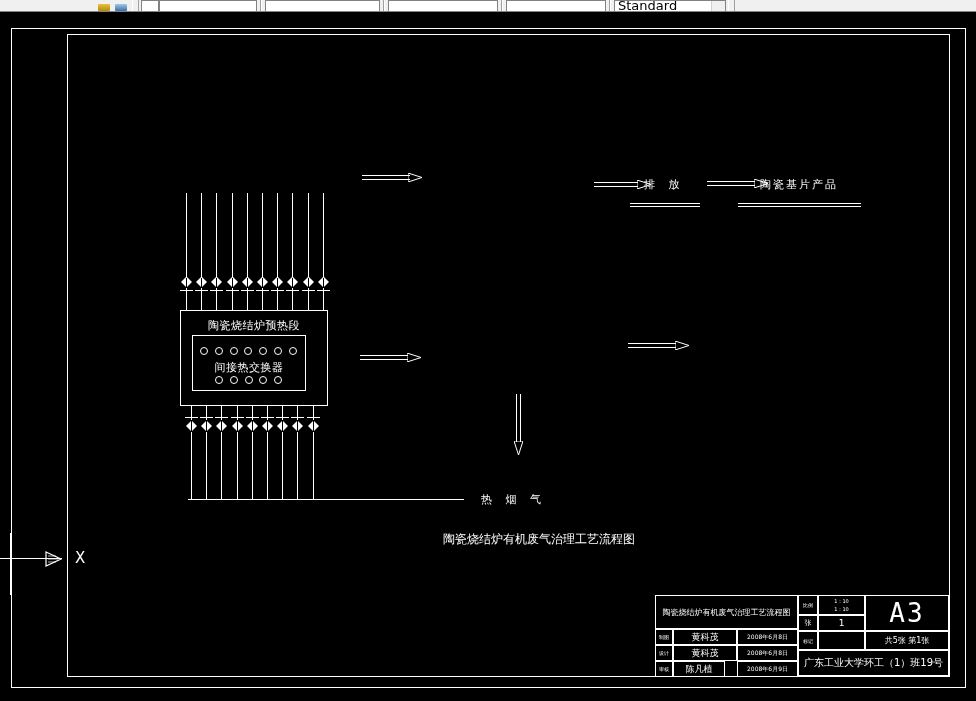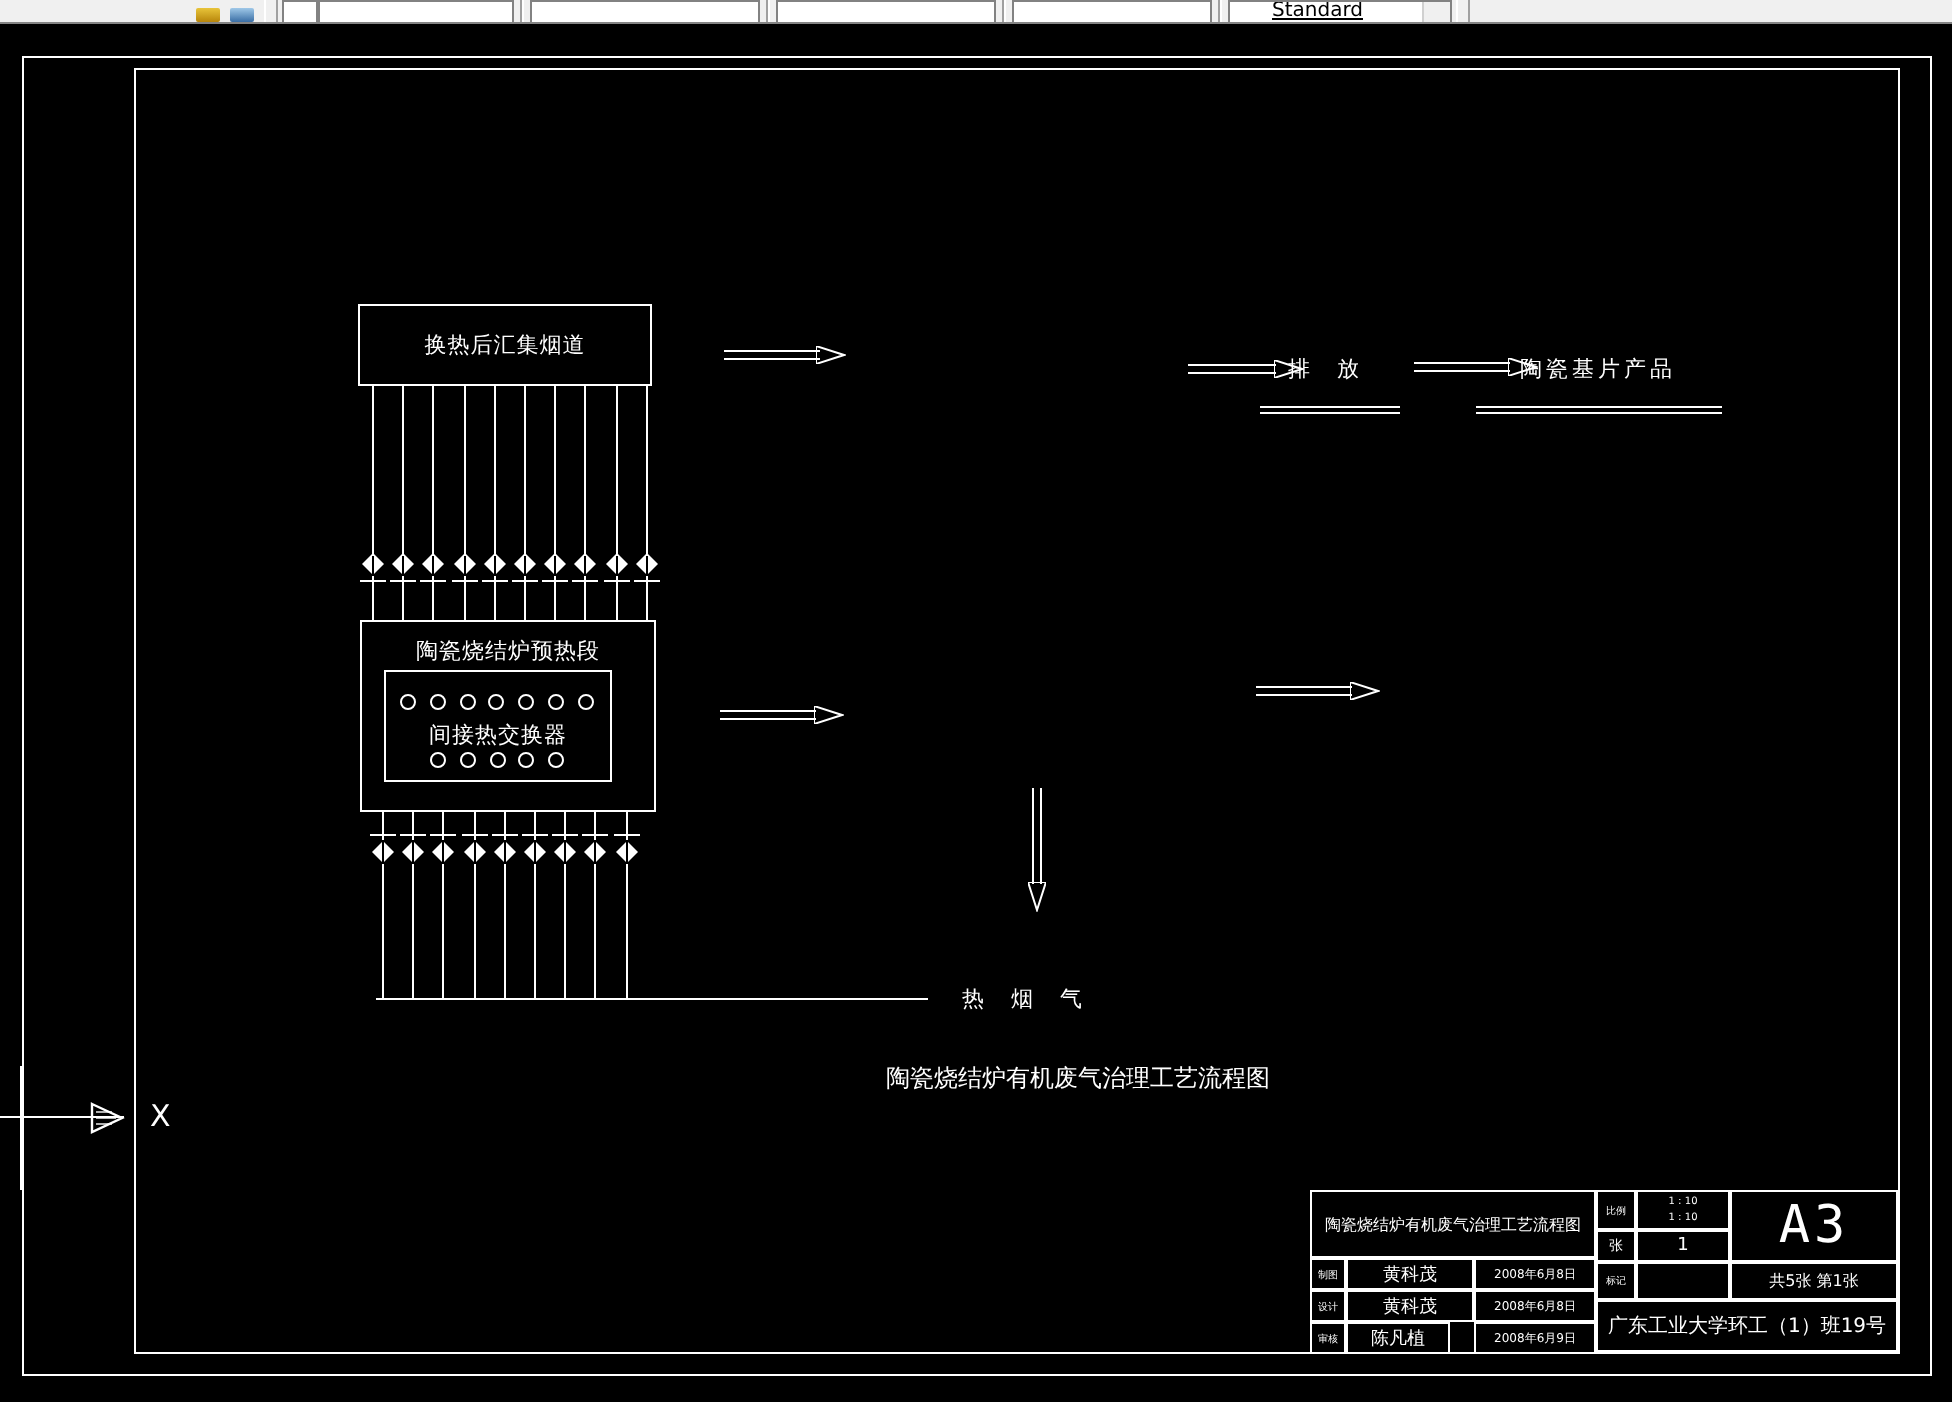--- a/index.html
+++ b/index.html
@@ -12,21 +12,21 @@
            display:flex;align-items:flex-end;overflow:hidden;}
   .tb-gap{width:96px;height:12px;background:#f0f0f0;}
   .tb-grip{width:5px;height:11px;border-left:1px solid #fff;border-right:1px solid #a0a0a0;margin:0 2px;}
   .tb-ico{width:17px;height:12px;position:relative;overflow:hidden;}
   .tb-ico .g{position:absolute;left:2px;bottom:0;width:12px;height:7px;}
   .tb-sep{width:1px;height:11px;background:#a0a0a0;border-right:1px solid #fff;margin:0 3px;}
   .tb-field{height:11px;background:#fff;border:1px solid #828282;border-bottom:none;box-sizing:border-box;
             font-size:7px;color:#000;overflow:hidden;white-space:nowrap;line-height:10px;padding-left:2px;}
   .tb-combo{height:11px;background:#fff;border:1px solid #828282;border-bottom:none;box-sizing:border-box;
             display:flex;align-items:flex-end;overflow:hidden;}
-  .tb-combo .txt{font-size:10px;color:#000;padding-left:21px;line-height:10px;white-space:nowrap;flex:1;overflow:hidden;text-decoration:underline;}
+  .tb-combo .txt{font-size:13px;color:#000;padding-left:3px;line-height:10px;white-space:nowrap;flex:1;overflow:hidden;}
   .tb-combo .arw{width:13px;height:11px;background:#f0f0f0;border-left:1px solid #d0d0d0;}
 
   
   .canvas{position:absolute;left:0;top:13px;width:976px;height:688px;background:#000;}
 
   .ln{position:absolute;background:#ffffff;}
   .hl{height:1px;}
   .vl{width:1px;}
 
   .bx{position:absolute;border:1px solid #ffffff;box-sizing:border-box;
@@ -110,23 +110,20 @@
     <div class="ln hl" style="left:11px;top:15px;width:955px;"></div>
     <div class="ln hl" style="left:11px;top:674px;width:955px;"></div>
     <div class="ln vl" style="left:11px;top:15px;height:660px;"></div>
     <div class="ln vl" style="left:965px;top:15px;height:660px;"></div>
 
     <div class="ln hl" style="left:67px;top:21px;width:883px;"></div>
     <div class="ln hl" style="left:67px;top:663px;width:883px;"></div>
     <div class="ln vl" style="left:67px;top:21px;height:643px;"></div>
     <div class="ln vl" style="left:949px;top:21px;height:643px;"></div>
 
-    <div class="bx" style="left:179px;top:139px;width:147px;height:41px;">
-      <span>换热后汇集烟道</span>
-    </div>
 
     <div class="arrow" style="left:362px;top:160px;width:60px;">
       <div class="s1" style="width:48px;"></div>
       <div class="s2" style="width:48px;"></div>
       <div class="hd" style="left:47px;border-top:4px solid transparent;border-bottom:4px solid transparent;border-left:13px solid transparent;"></div>
       <svg style="position:absolute;left:46px;top:0;" width="15" height="9">
         <polygon points="0,0 14,4.5 0,9" fill="none" stroke="#fff" stroke-width="1"></polygon>
       </svg>
     </div>
 

